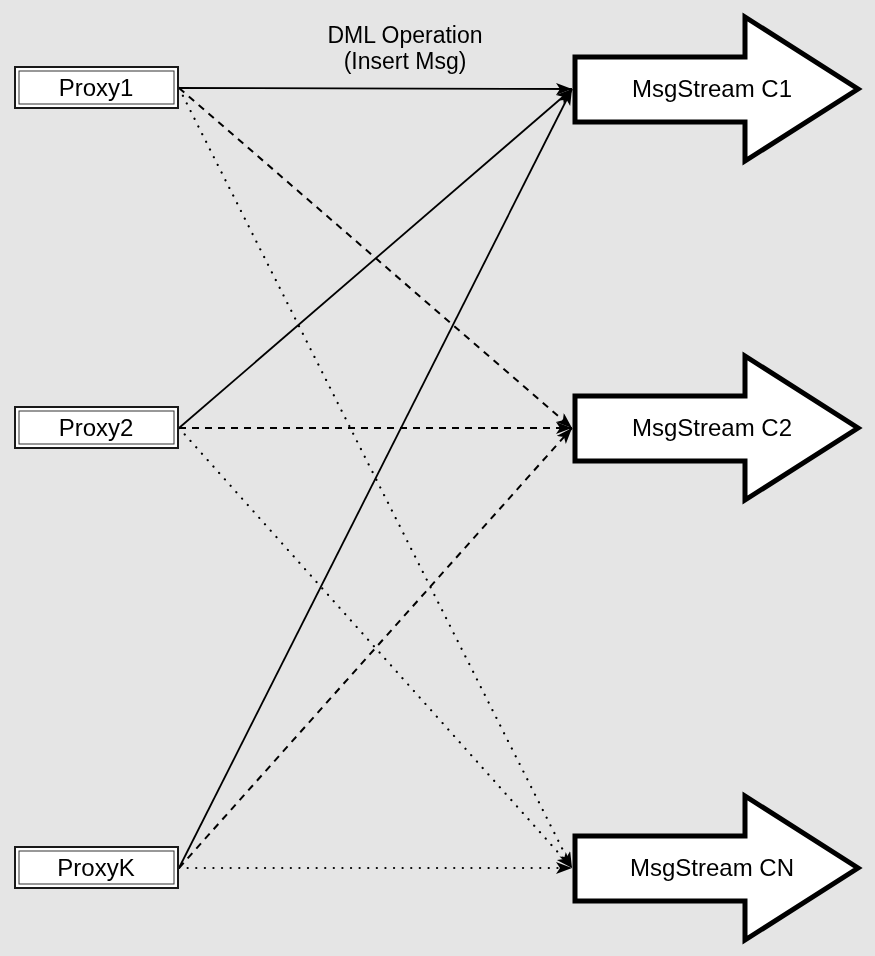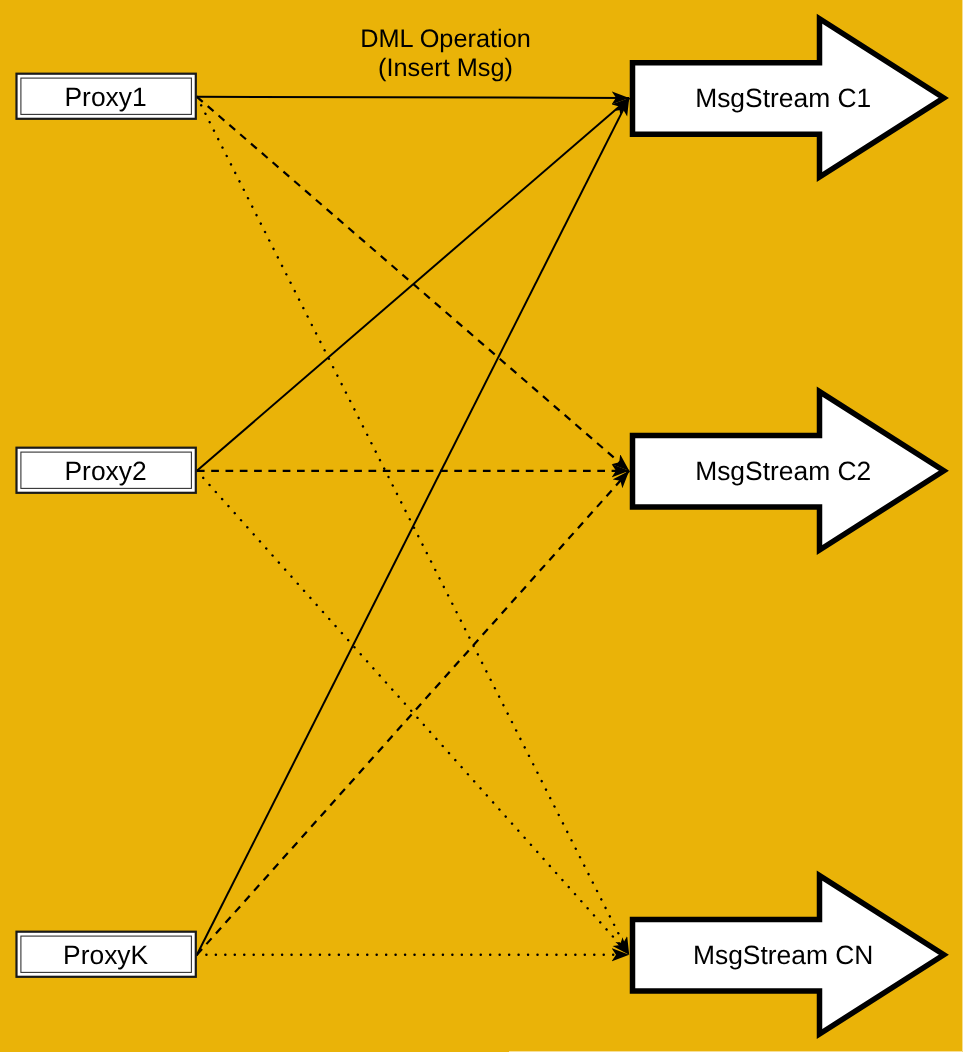--- a/index.html
+++ b/index.html
@@ -4,21 +4,21 @@
 <style>
   html, body {
     margin: 0;
     padding: 0;
     background: #ffffff;
   }
   .canvas {
     position: relative;
     width: 875px;
     height: 956px;
-    background: #eab308;
+    background: #e5e5e5;
     font-family: "Liberation Sans", sans-serif;
     overflow: hidden;
   }
   svg {
     display: block;
   }
   svg text {
     font-family: "Liberation Sans", sans-serif;
     fill: #000000;
   }

